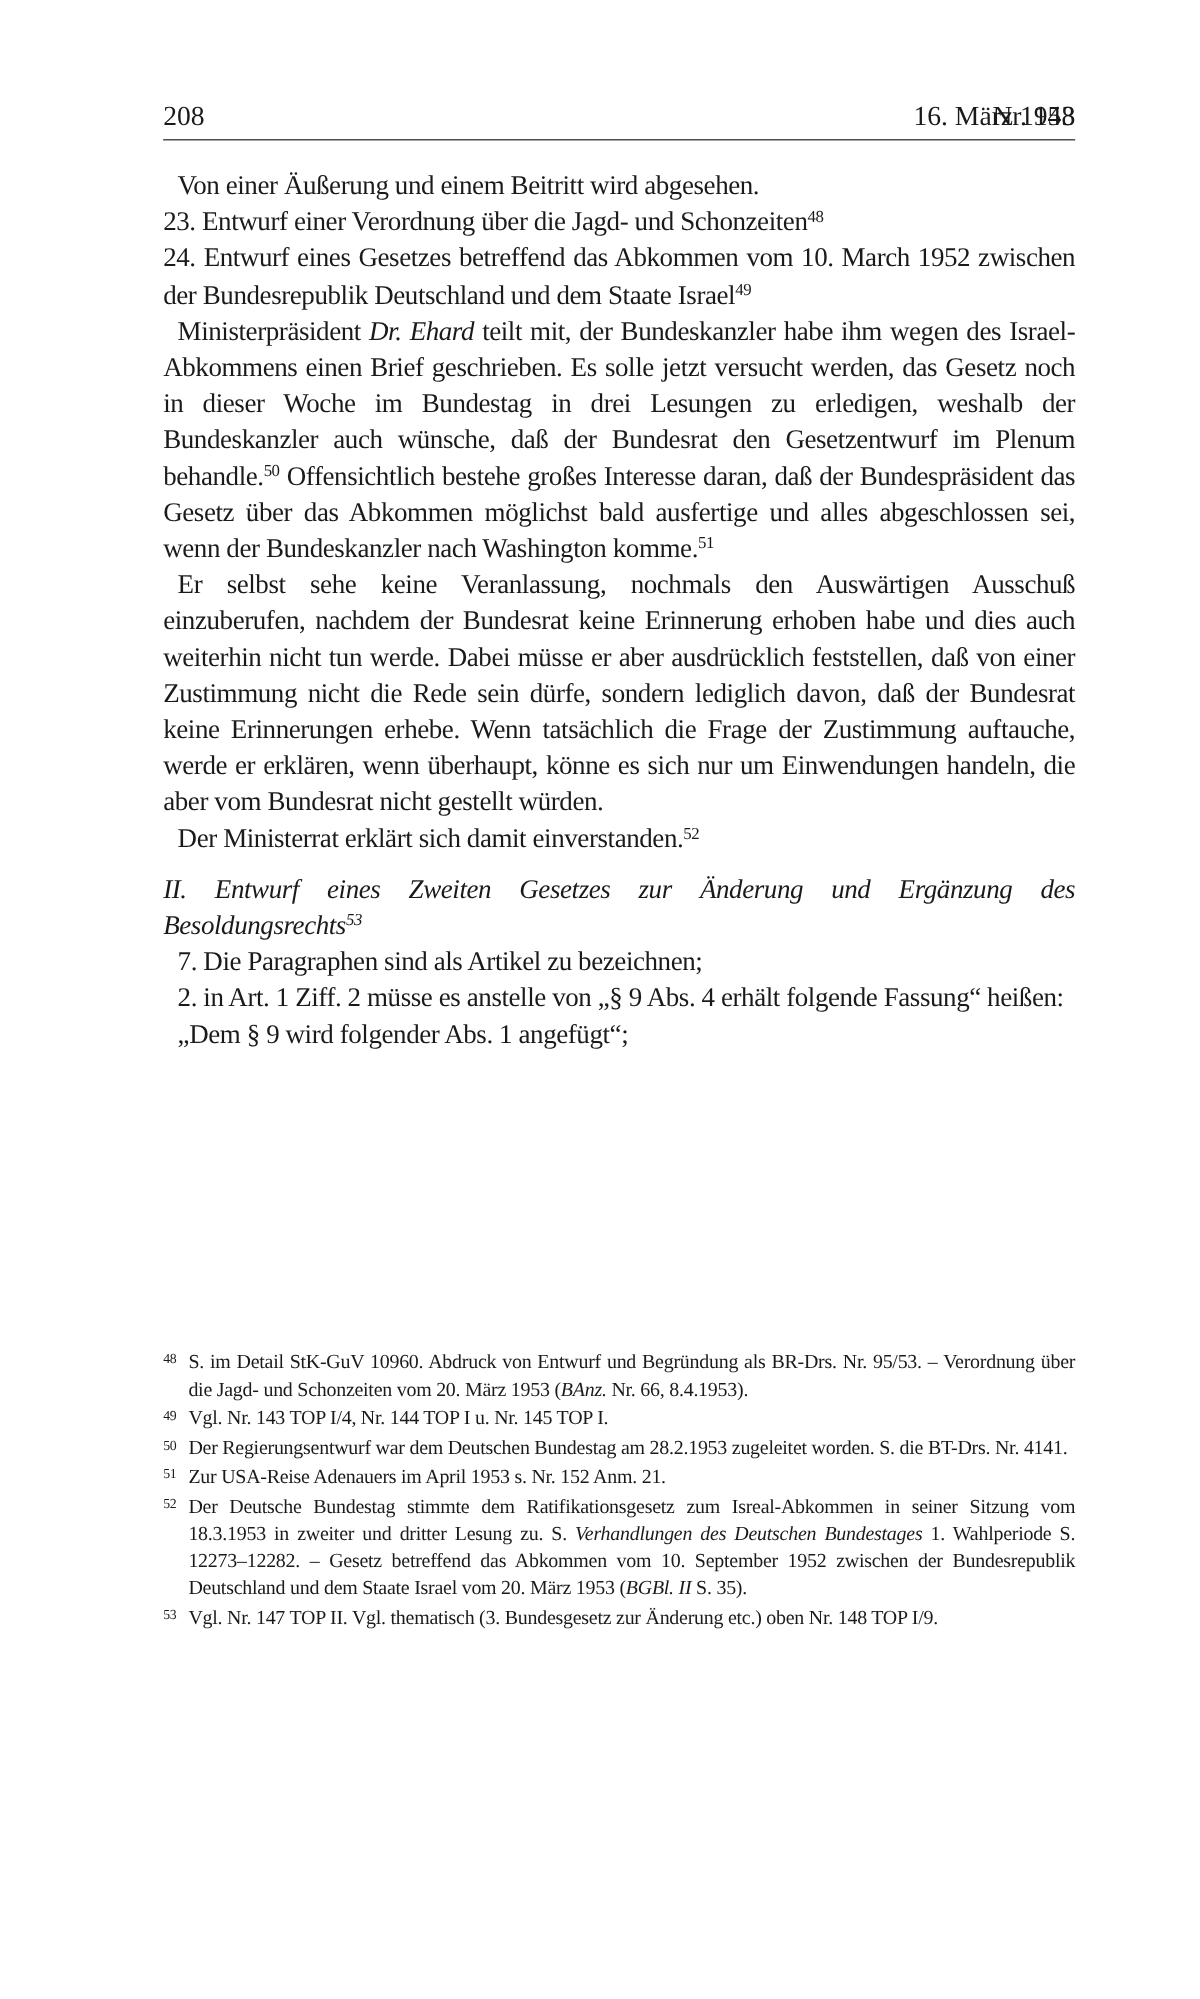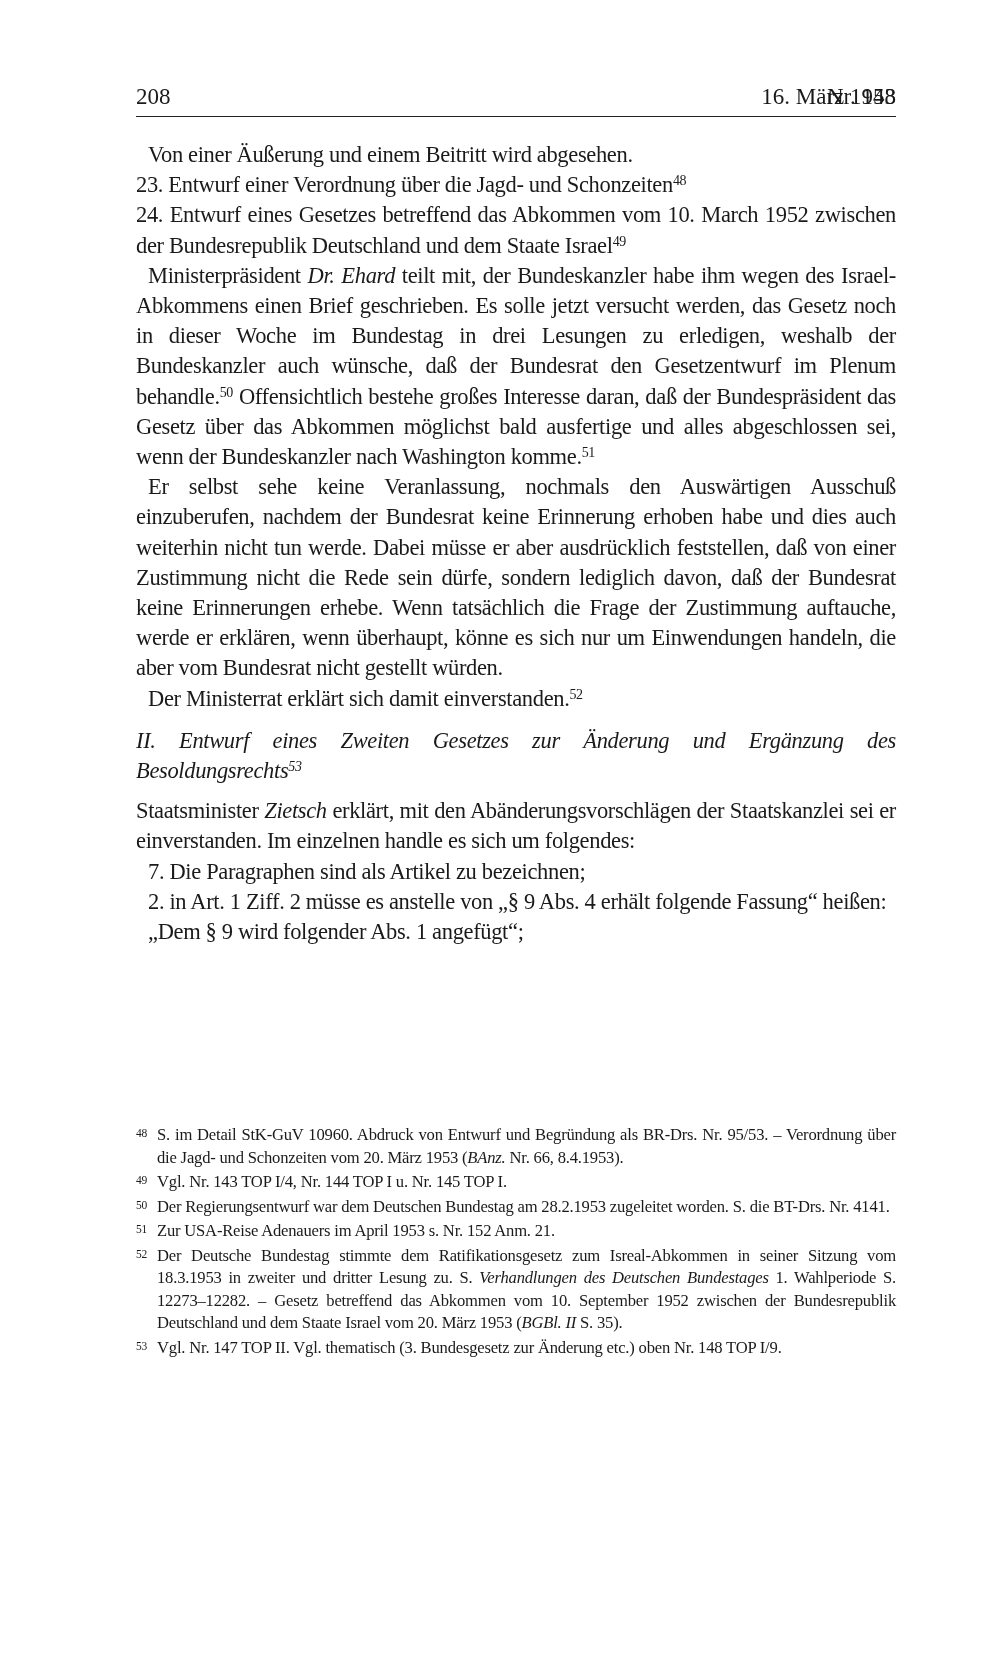--- a/index.html
+++ b/index.html
@@ -40,21 +40,20 @@
   <div class="rule"></div>
 
   <div class="body">
     <p class="indent"><span>Von einer Äußerung und einem Beitritt wird abgesehen.</span></p>
     <p class="noind"><span>23. Entwurf einer Verordnung über die Jagd- und Schonzeiten</span><sup>48</sup></p>
     <p class="noind"><span>24. Entwurf eines Gesetzes betreffend das Abkommen vom 10. March 1952 zwischen der Bundesrepublik Deutschland und dem Staate Israel</span><sup>49</sup></p>
     <p class="indent"><span>Ministerpräsident </span><i>Dr. Ehard</i><span> teilt mit, der Bundeskanzler habe ihm wegen des Israel-Abkommens einen Brief geschrieben. Es solle jetzt versucht werden, das Gesetz noch in dieser Woche im Bundestag in drei Lesungen zu erledigen, weshalb der Bundeskanzler auch wünsche, daß der Bundesrat den Gesetzentwurf im Plenum behandle.</span><sup>50</sup><span> Offensichtlich bestehe großes Interesse daran, daß der Bundespräsident das Gesetz über das Abkommen möglichst bald ausfertige und alles abgeschlossen sei, wenn der Bundeskanzler nach Washington komme.</span><sup>51</sup></p>
     <p class="indent"><span>Er selbst sehe keine Veranlassung, nochmals den Auswärtigen Ausschuß einzuberufen, nachdem der Bundesrat keine Erinnerung erhoben habe und dies auch weiterhin nicht tun werde. Dabei müsse er aber ausdrücklich feststellen, daß von einer Zustimmung nicht die Rede sein dürfe, sondern lediglich davon, daß der Bundesrat keine Erinnerungen erhebe. Wenn tatsächlich die Frage der Zustimmung auftauche, werde er erklären, wenn überhaupt, könne es sich nur um Einwendungen handeln, die aber vom Bundesrat nicht gestellt würden.</span></p>
     <p class="indent"><span>Der Ministerrat erklärt sich damit einverstanden.</span><sup>52</sup></p>
     <p class="noind heading gap"><span>II. Entwurf eines Zweiten Gesetzes zur Änderung und Ergänzung des Besoldungsrechts</span><sup>53</sup></p>
-    <p class="noind gap2"><span>Staatsminister </span><i>Zietsch</i><span> erklärt, mit den Abänderungsvorschlägen der Staatskanzlei sei er einverstanden. Im einzelnen handle es sich um folgendes:</span></p>
     <p class="indent"><span>7. Die Paragraphen sind als Artikel zu bezeichnen;</span></p>
     <p class="indent"><span>2. in Art. 1 Ziff. 2 müsse es anstelle von „§ 9 Abs. 4 erhält folgende Fassung“ heißen:</span></p>
     <p class="indent"><span>„Dem § 9 wird folgender Abs. 1 angefügt“;</span></p>
   </div>
 
   <div class="footnotes">
     <div class="fn"><span class="num">48</span><span>S. im Detail StK-GuV 10960. Abdruck von Entwurf und Begründung als BR-Drs. Nr. 95/53. – Verordnung über die Jagd- und Schonzeiten vom 20. März 1953 (</span><i>BAnz.</i><span> Nr. 66, 8.4.1953).</span></div>
     <div class="fn"><span class="num">49</span><span>Vgl. Nr. 143 TOP I/4, Nr. 144 TOP I u. Nr. 145 TOP I.</span></div>
     <div class="fn"><span class="num">50</span><span>Der Regierungsentwurf war dem Deutschen Bundestag am 28.2.1953 zugeleitet worden. S. die BT-Drs. Nr. 4141.</span></div>
     <div class="fn"><span class="num">51</span><span>Zur USA-Reise Adenauers im April 1953 s. Nr. 152 Anm. 21.</span></div>

